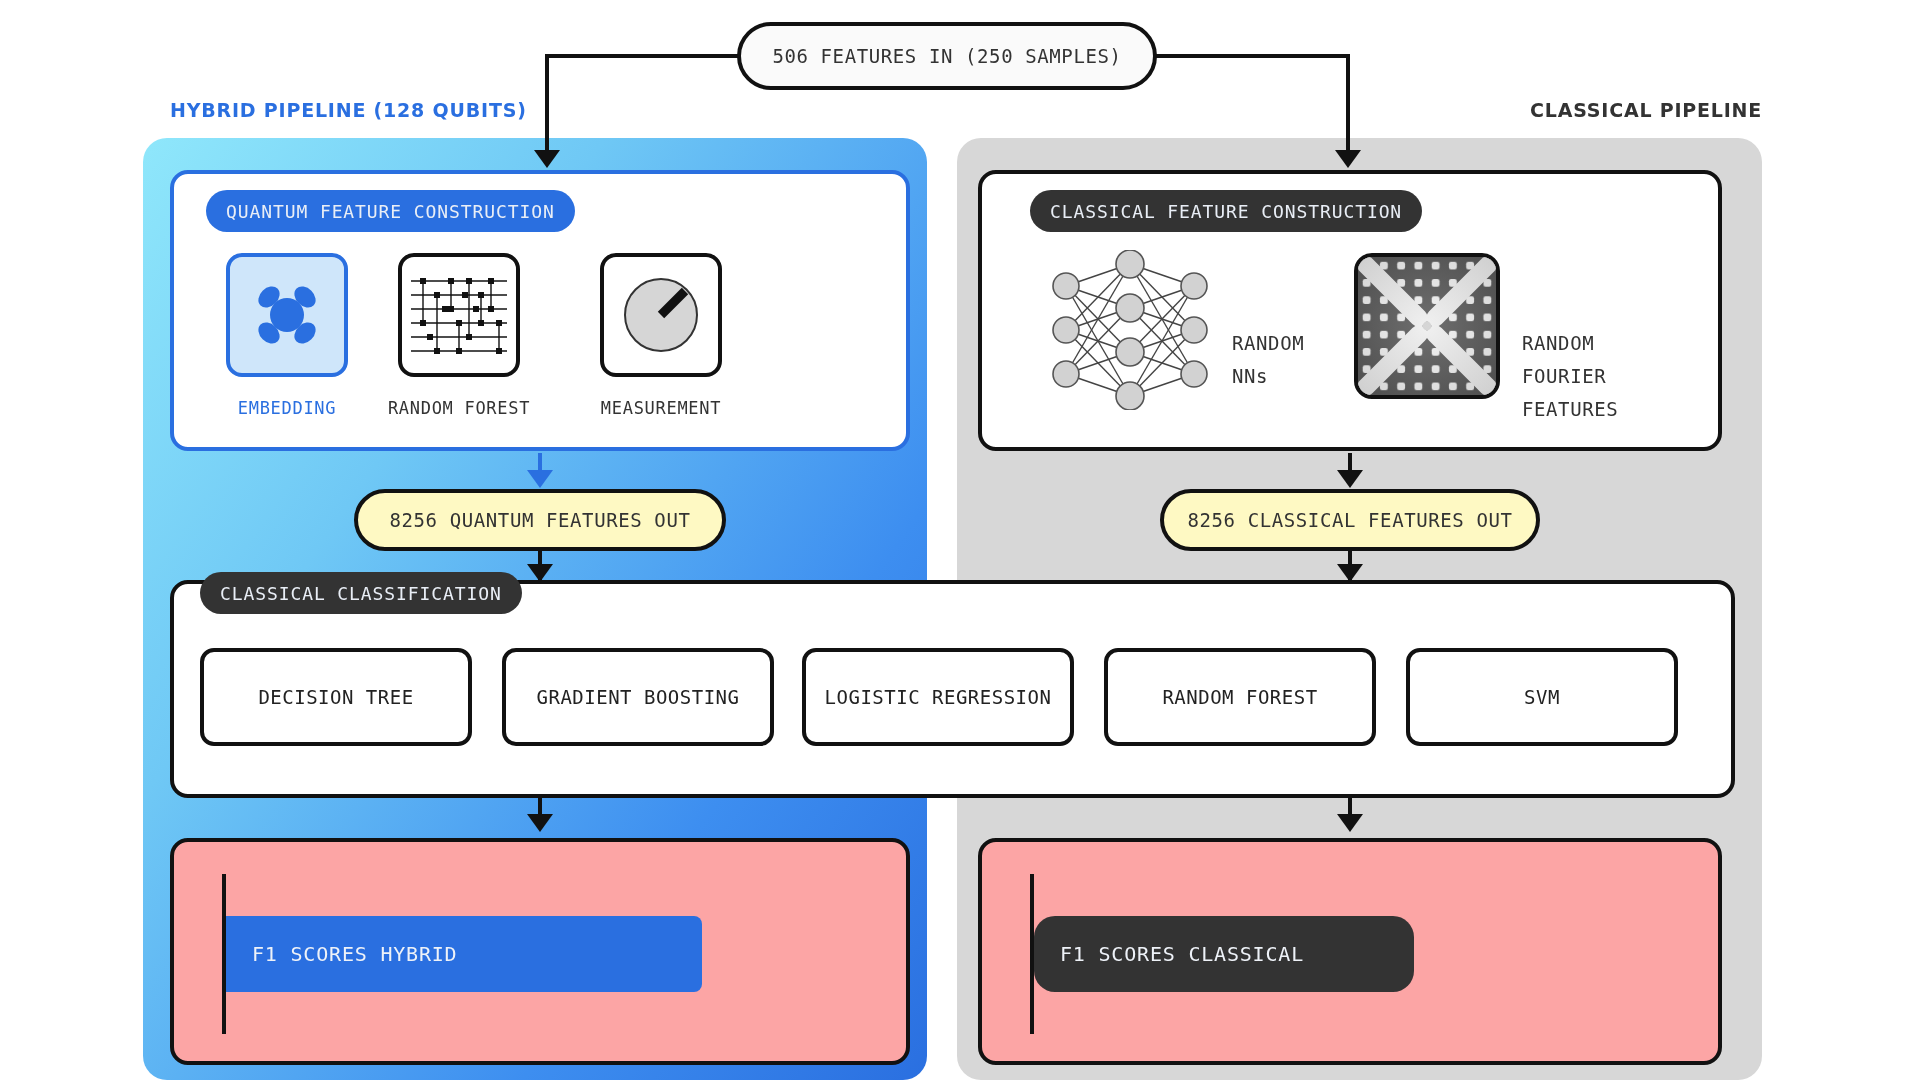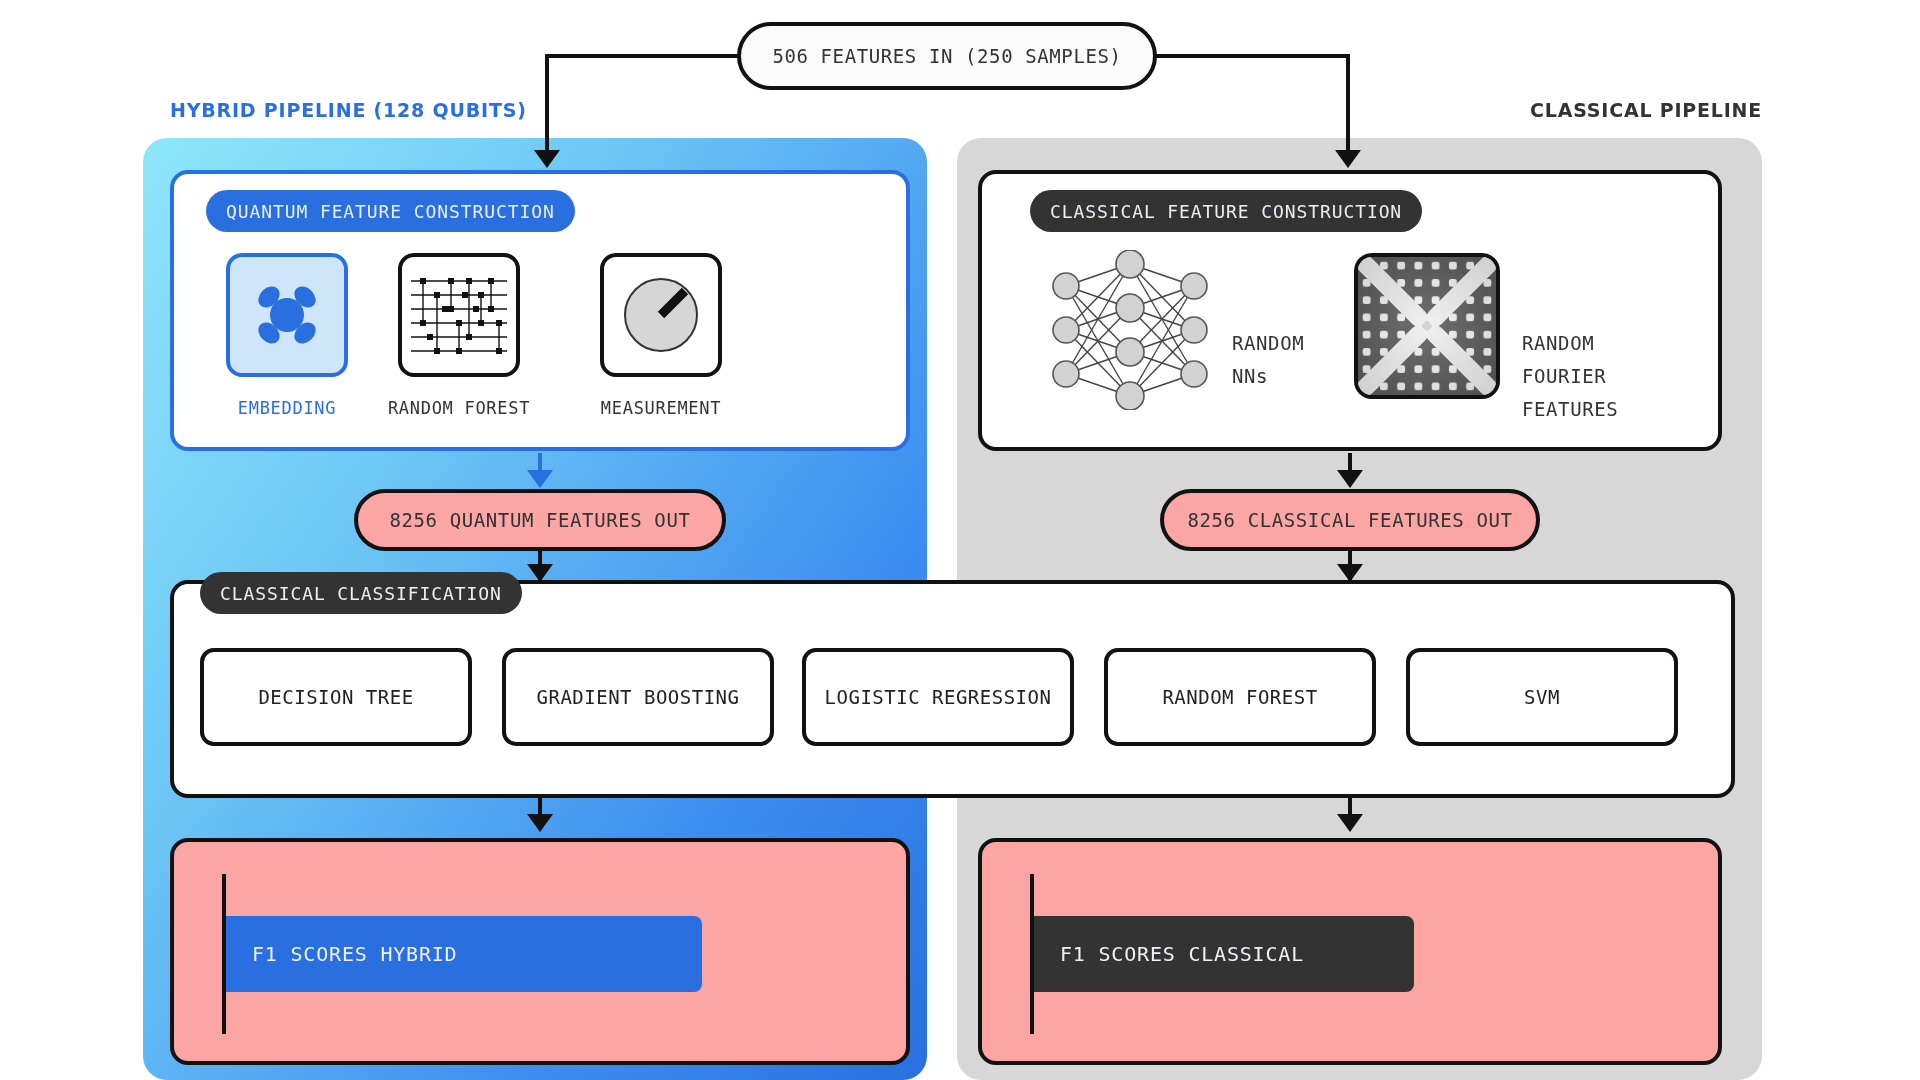--- a/index.html
+++ b/index.html
@@ -73,21 +73,21 @@
   .qlabel {
     position: absolute; font-size: 17px; letter-spacing: .7px;
     text-align: center; color: #333; white-space: nowrap;
   }
   .qlabel.accent { color: #2a6fe0; }
 
   .wire { position: absolute; height: 3px; background: #111; }
 
   
   .out-pill {
-    position: absolute; height: 62px; background: #fca5a5;
+    position: absolute; height: 62px; background: #fef9c3;
     border: 4px solid #111; border-radius: 31px;
     display: flex; align-items: center; justify-content: center;
     font-size: 19px; letter-spacing: .6px; color: #333; z-index: 3;
   }
 
   
   #band-classification {
     position: absolute; left: 170px; top: 580px; width: 1565px; height: 218px;
     background: #fff; border: 4px solid #111; border-radius: 18px; z-index: 3;
   }
@@ -354,18 +354,18 @@
 
   <div class="f1card" style="left:170px; top:838px; width:740px; height:227px;">
     <div class="f1axis" style="left:48px; top:32px; height:160px;"></div>
     <div class="f1bar" style="left:52px; top:74px; width:476px; height:76px; background:#2a6fe0;">
       <span>F1 SCORES HYBRID</span>
     </div>
   </div>
 
   <div class="f1card" style="left:978px; top:838px; width:744px; height:227px;">
     <div class="f1axis" style="left:48px; top:32px; height:160px;"></div>
-    <div class="f1bar" style="left:52px; top:74px; width:380px; height:76px; background:#333333;">
+    <div class="f1bar" style="left:52px; top:74px; width:380px; height:76px; background:#333333;border-radius:21px;">
       <span>F1 SCORES CLASSICAL</span>
     </div>
   </div>
 
 </div>
 
 </body></html>

